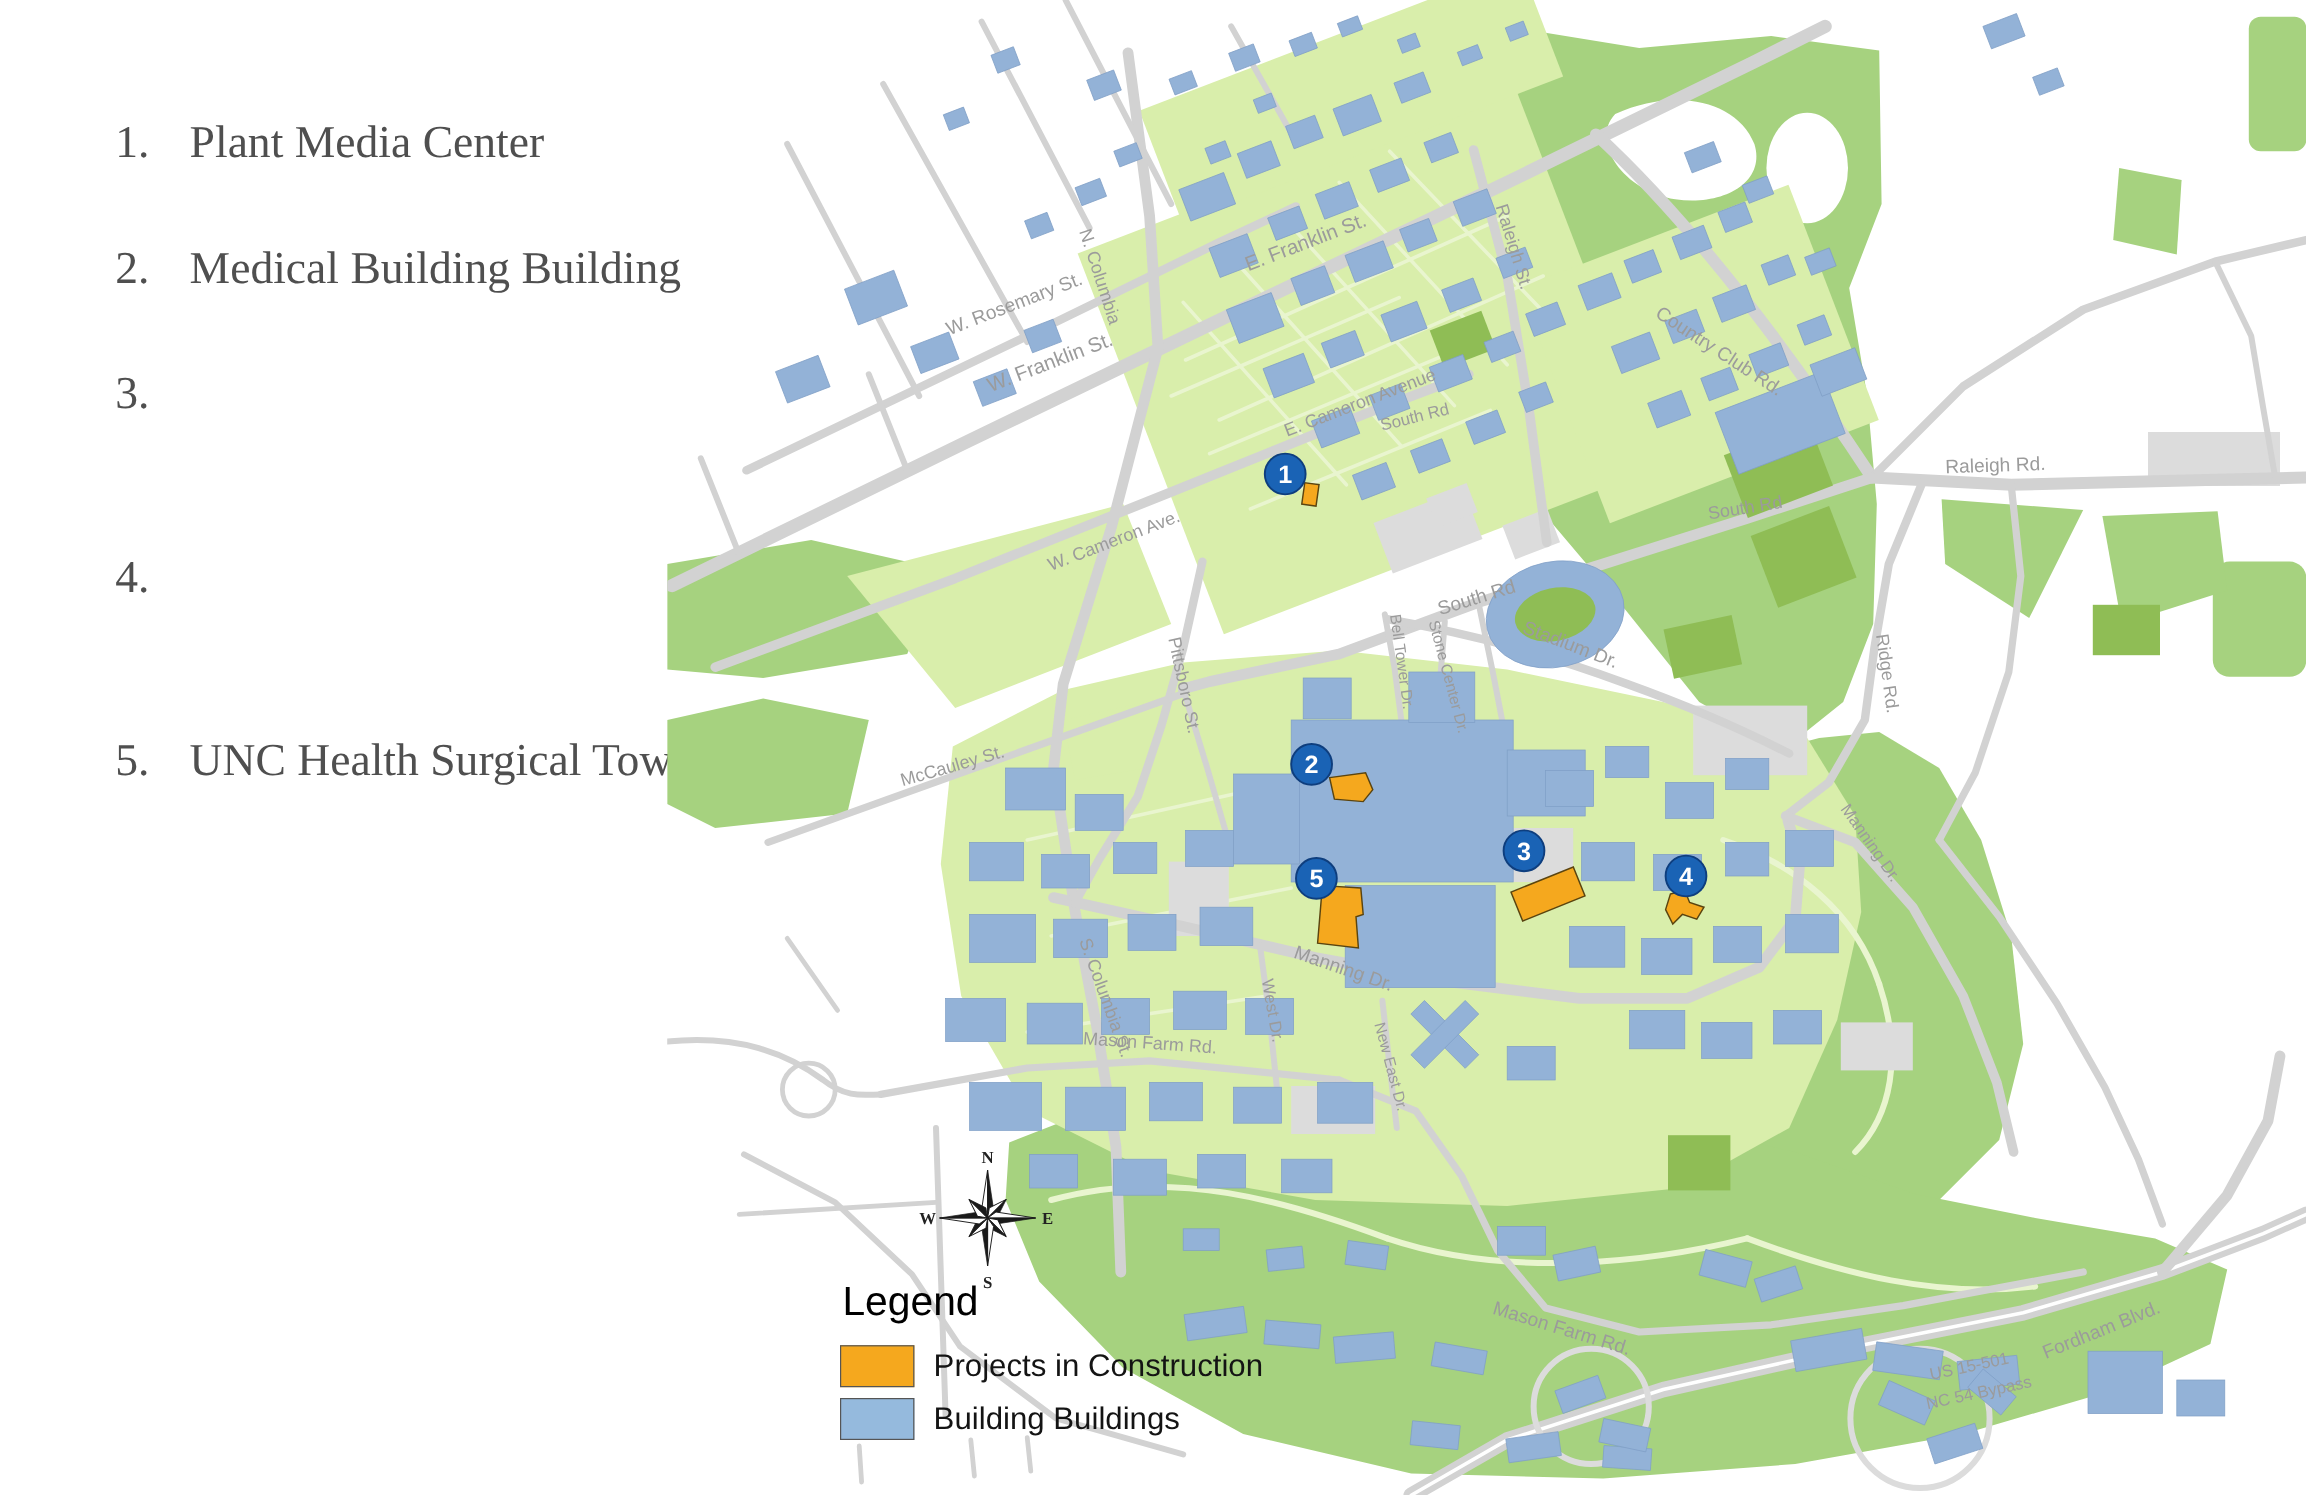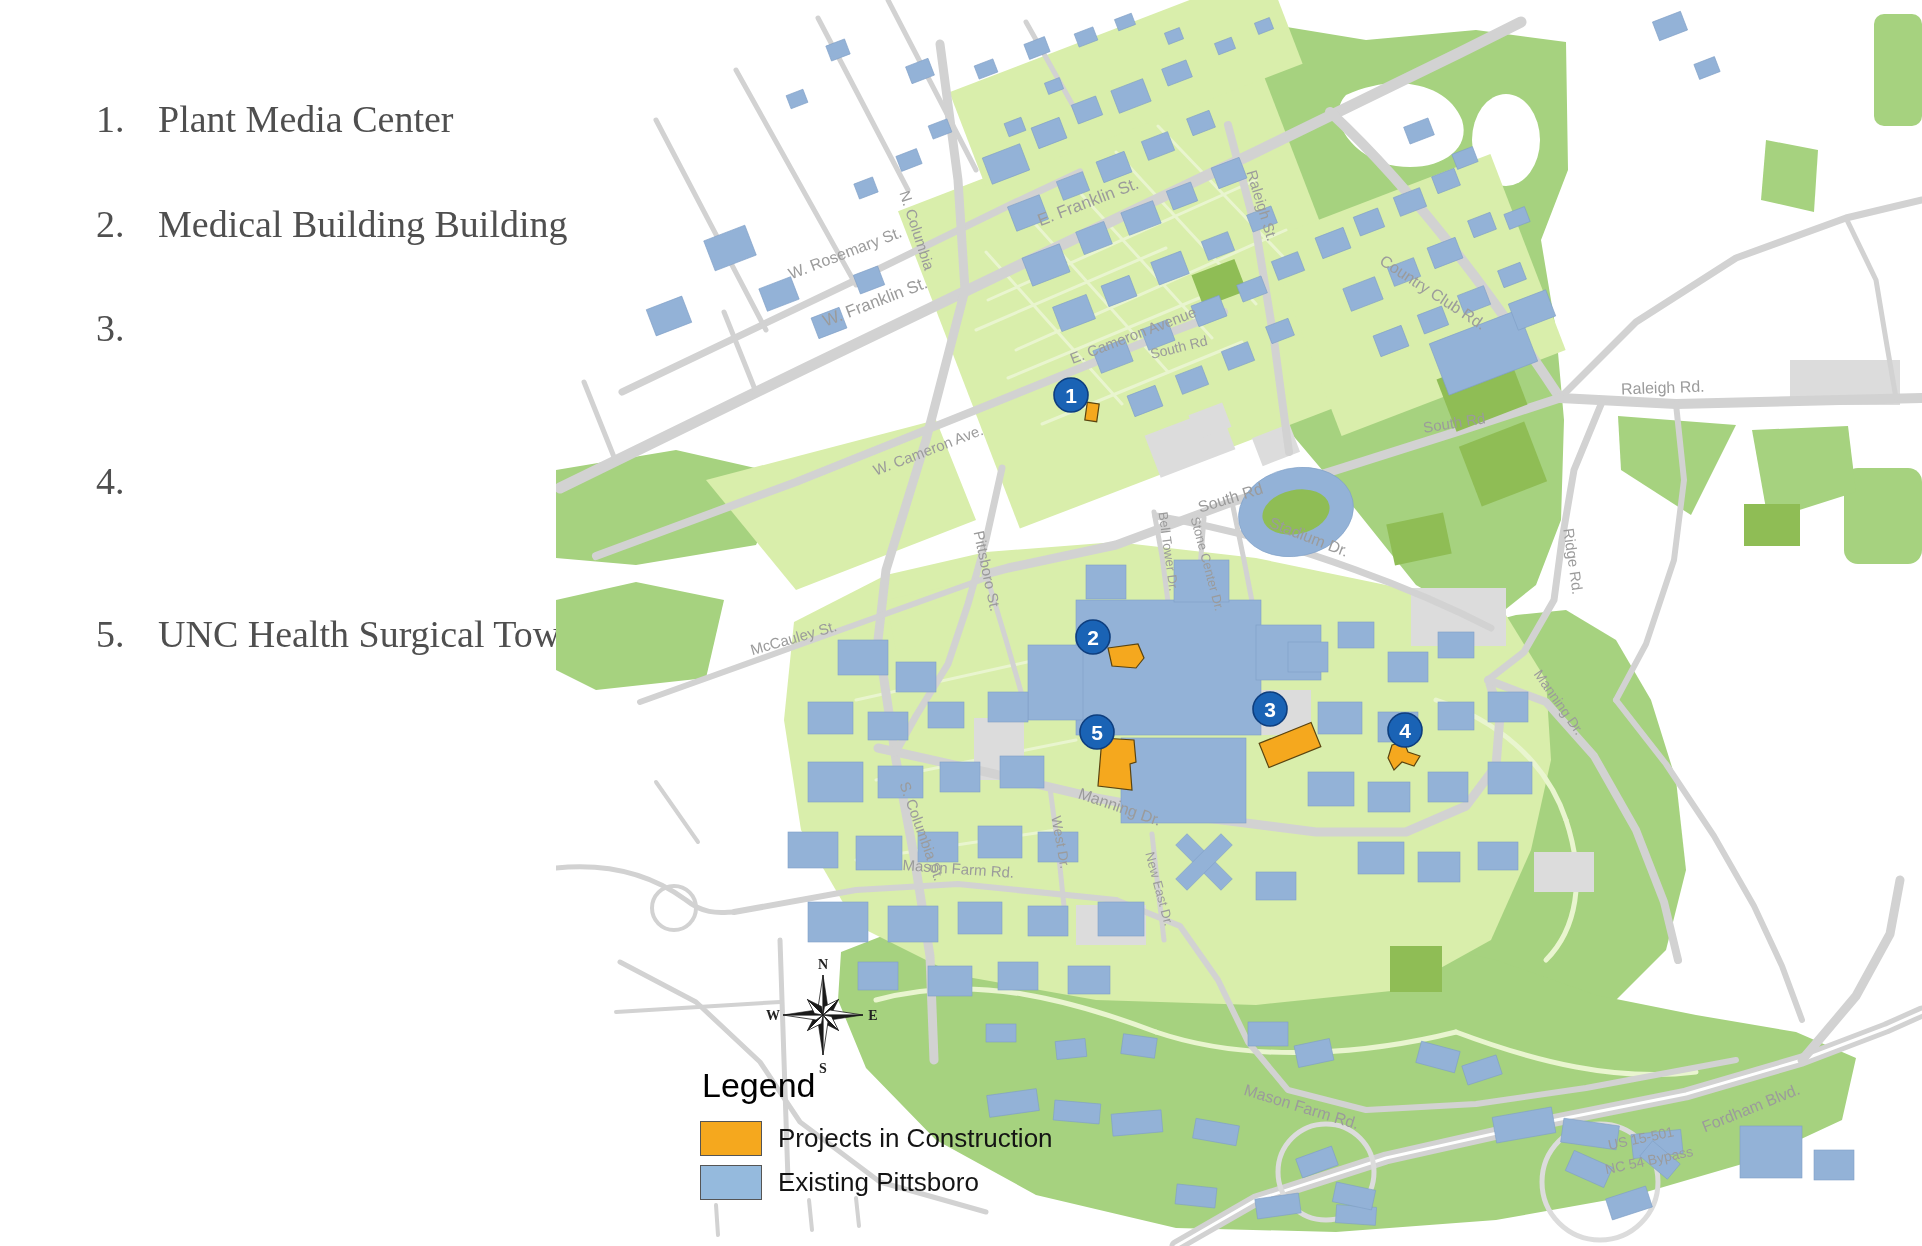--- a/index.html
+++ b/index.html
@@ -432,17 +432,17 @@
     </svg>
 
     <div class="legend">
       <div class="legend-title">Legend</div>
       <div class="legend-row">
         <span class="legend-swatch" style="background: rgb(245, 168, 30);"></span>
         <span class="legend-label">Projects in Construction</span>
       </div>
       <div class="legend-row">
         <span class="legend-swatch" style="background: rgb(149, 186, 221);"></span>
-        <span class="legend-label">Existing Pittsboro</span>
+        <span class="legend-label">Building Buildings</span>
       </div>
     </div>
   </div>
 </div>
 
 </body></html>

